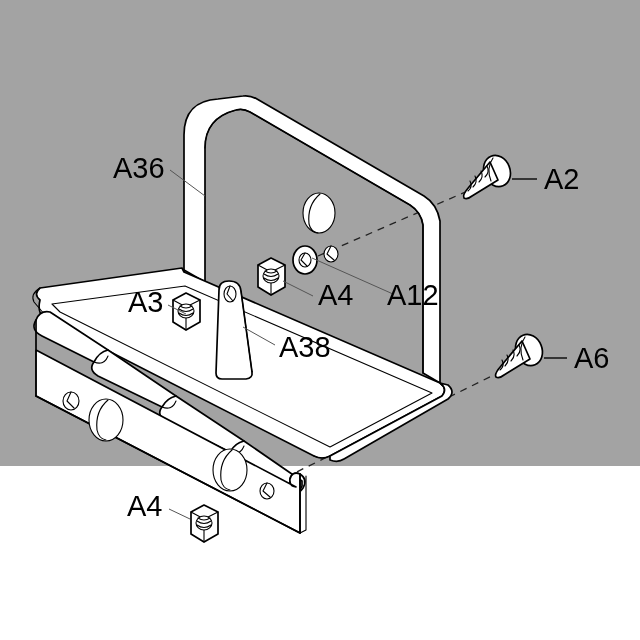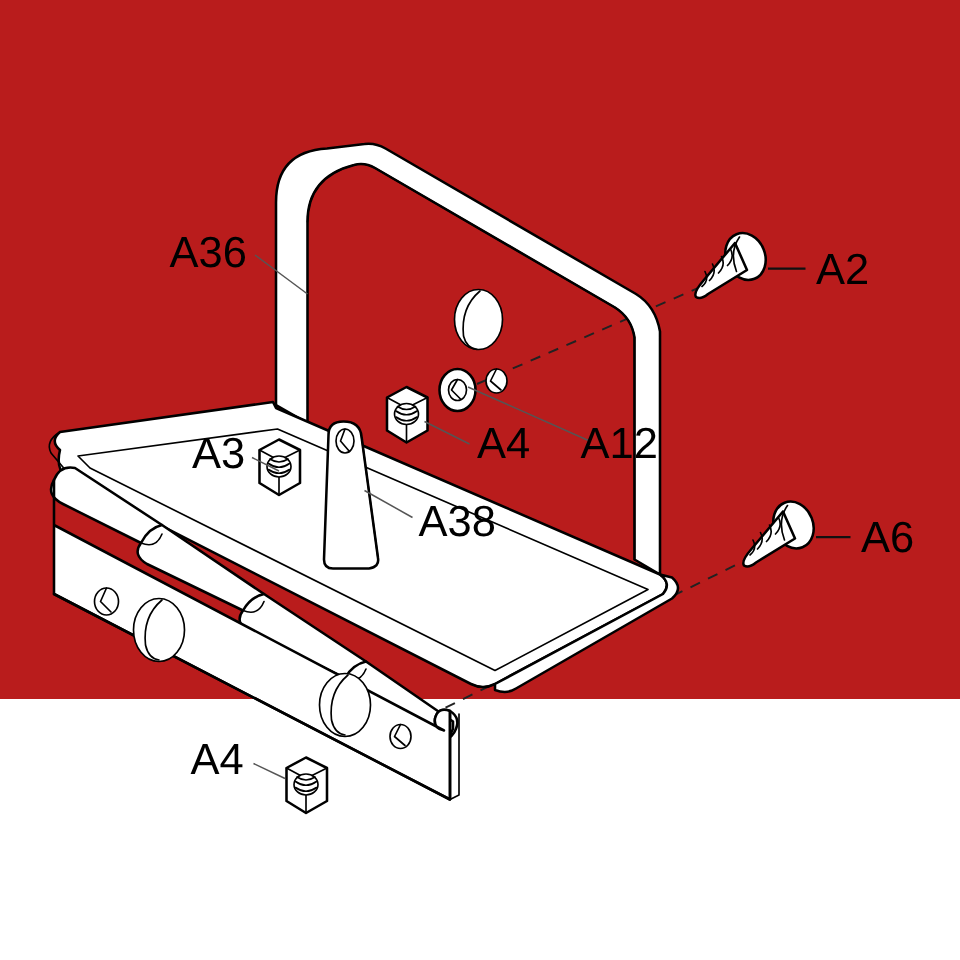--- a/index.html
+++ b/index.html
@@ -10,21 +10,21 @@
   body {
     width: 640px;
     height: 640px;
     font-family: "Liberation Sans", sans-serif;
     overflow: hidden;
   }
   #diagram-root {
     position: relative;
     width: 640px;
     height: 466px;
-    background: #b91c1c;
+    background: #a3a3a3;
   }
   svg#assembly-svg {
     display: block;
     width: 640px;
     height: 640px;
   }
   .part-line {
     fill: none;
     stroke: #000000;
     stroke-width: 1.7;

